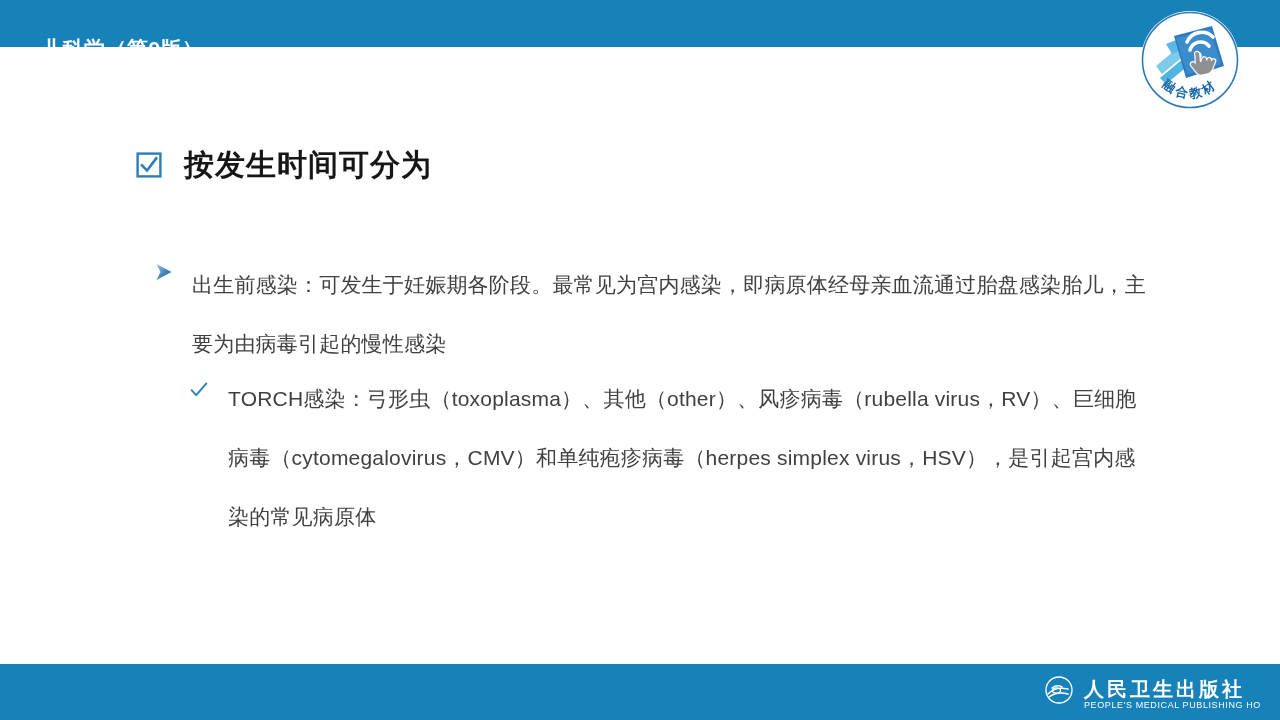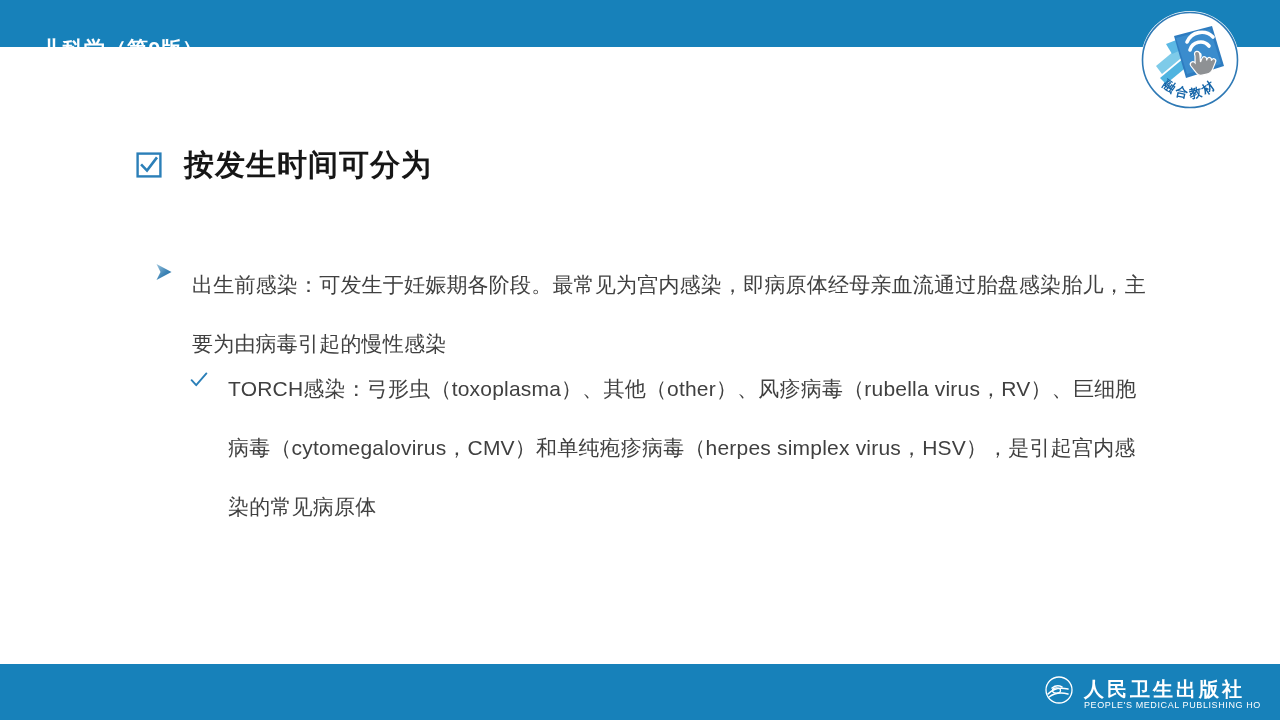--- a/index.html
+++ b/index.html
@@ -106,21 +106,21 @@
     font-size: 21px;
     color: #404040;
     line-height: 59px;
     letter-spacing: 0.2px;
   }
 
   
   .bullets-l2 {
     position: absolute;
     left: 190px;
-    top: 312px;
+    top: 322px;
     width: 960px;
   }
   .bullet-l2 {
     position: relative;
     margin-bottom: 0px;
   }
   .bullet-l2 .check-icon {
     position: absolute;
     left: 0px;
     top: 12px;

